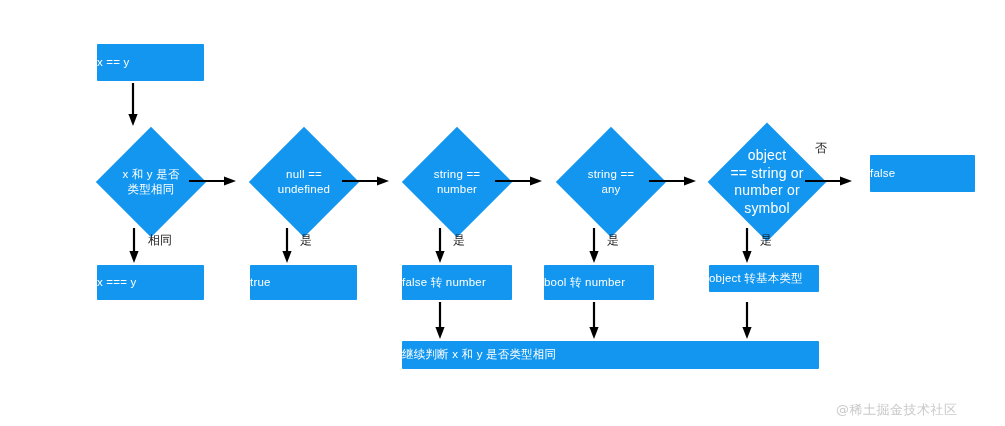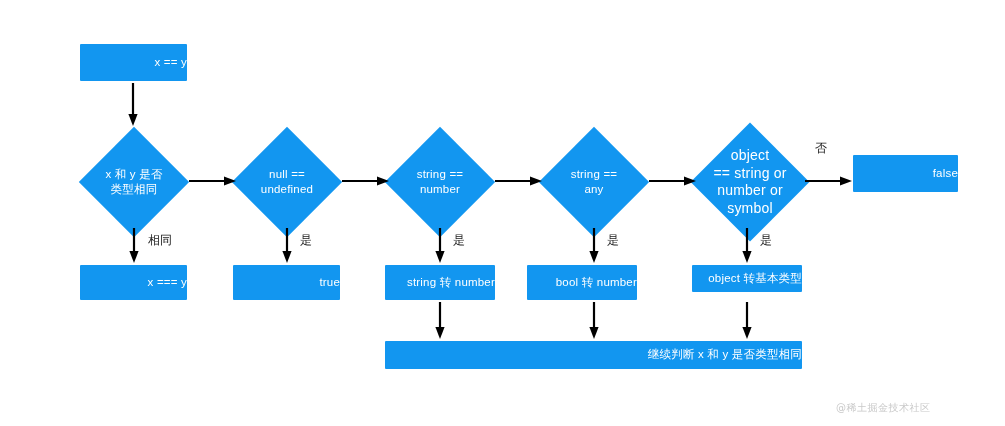--- a/index.html
+++ b/index.html
@@ -17,29 +17,30 @@
     position: relative;
     width: 1005px;
     height: 426px;
     background: #ffffff;
   }
   .node {
     position: absolute;
     box-sizing: border-box;
     display: flex;
     align-items: center;
-    justify-content: flex-end;
+    justify-content: flex-start;
     text-align: center;
     color: #ffffff;
     background: #1296f0;
     font-size: 11.5px;
     line-height: 1.35;
     letter-spacing: 0.2px;
     white-space: pre-line;
     font-weight: 400;
+    margin-left: 17px;
   }
   .rect {
     border-radius: 1px;
   }
   .diamond {
     background: transparent;
   }
   .diamond .dshape {
     position: absolute;
     left: 0;
@@ -69,21 +70,21 @@
     position: absolute;
     color: #1a1a1a;
     font-size: 12px;
     line-height: 1;
     white-space: nowrap;
     font-family: "DejaVu Sans", "Liberation Sans", sans-serif;
   }
   .watermark {
     position: absolute;
     color: #c9c9c9;
-    font-size: 10px;
+    font-size: 13px;
     letter-spacing: 0.5px;
     white-space: nowrap;
     font-family: "DejaVu Sans", "Liberation Sans", sans-serif;
   }
 </style>
 </head>
 <body>
 
 <div id="canvas">
 
@@ -212,21 +213,21 @@
 
   <div class="node rect" style="left:233px; top:265px; width:107px; height:35px;">
     <span>true</span>
   </div>
 
   <div class="node rect" style="left:80px; top:265px; width:107px; height:35px;">
     <span>x === y</span>
   </div>
 
   <div class="node rect" style="left:385px; top:265px; width:110px; height:35px;">
-    <span>string 转 number</span>
+    <span>false 转 number</span>
   </div>
 
   <div class="node rect" style="left:527px; top:265px; width:110px; height:35px;">
     <span>bool 转 number</span>
   </div>
 
   <div class="node rect" style="left:692px; top:265px; width:110px; height:27px;">
     <span>object 转基本类型</span>
   </div>
 

